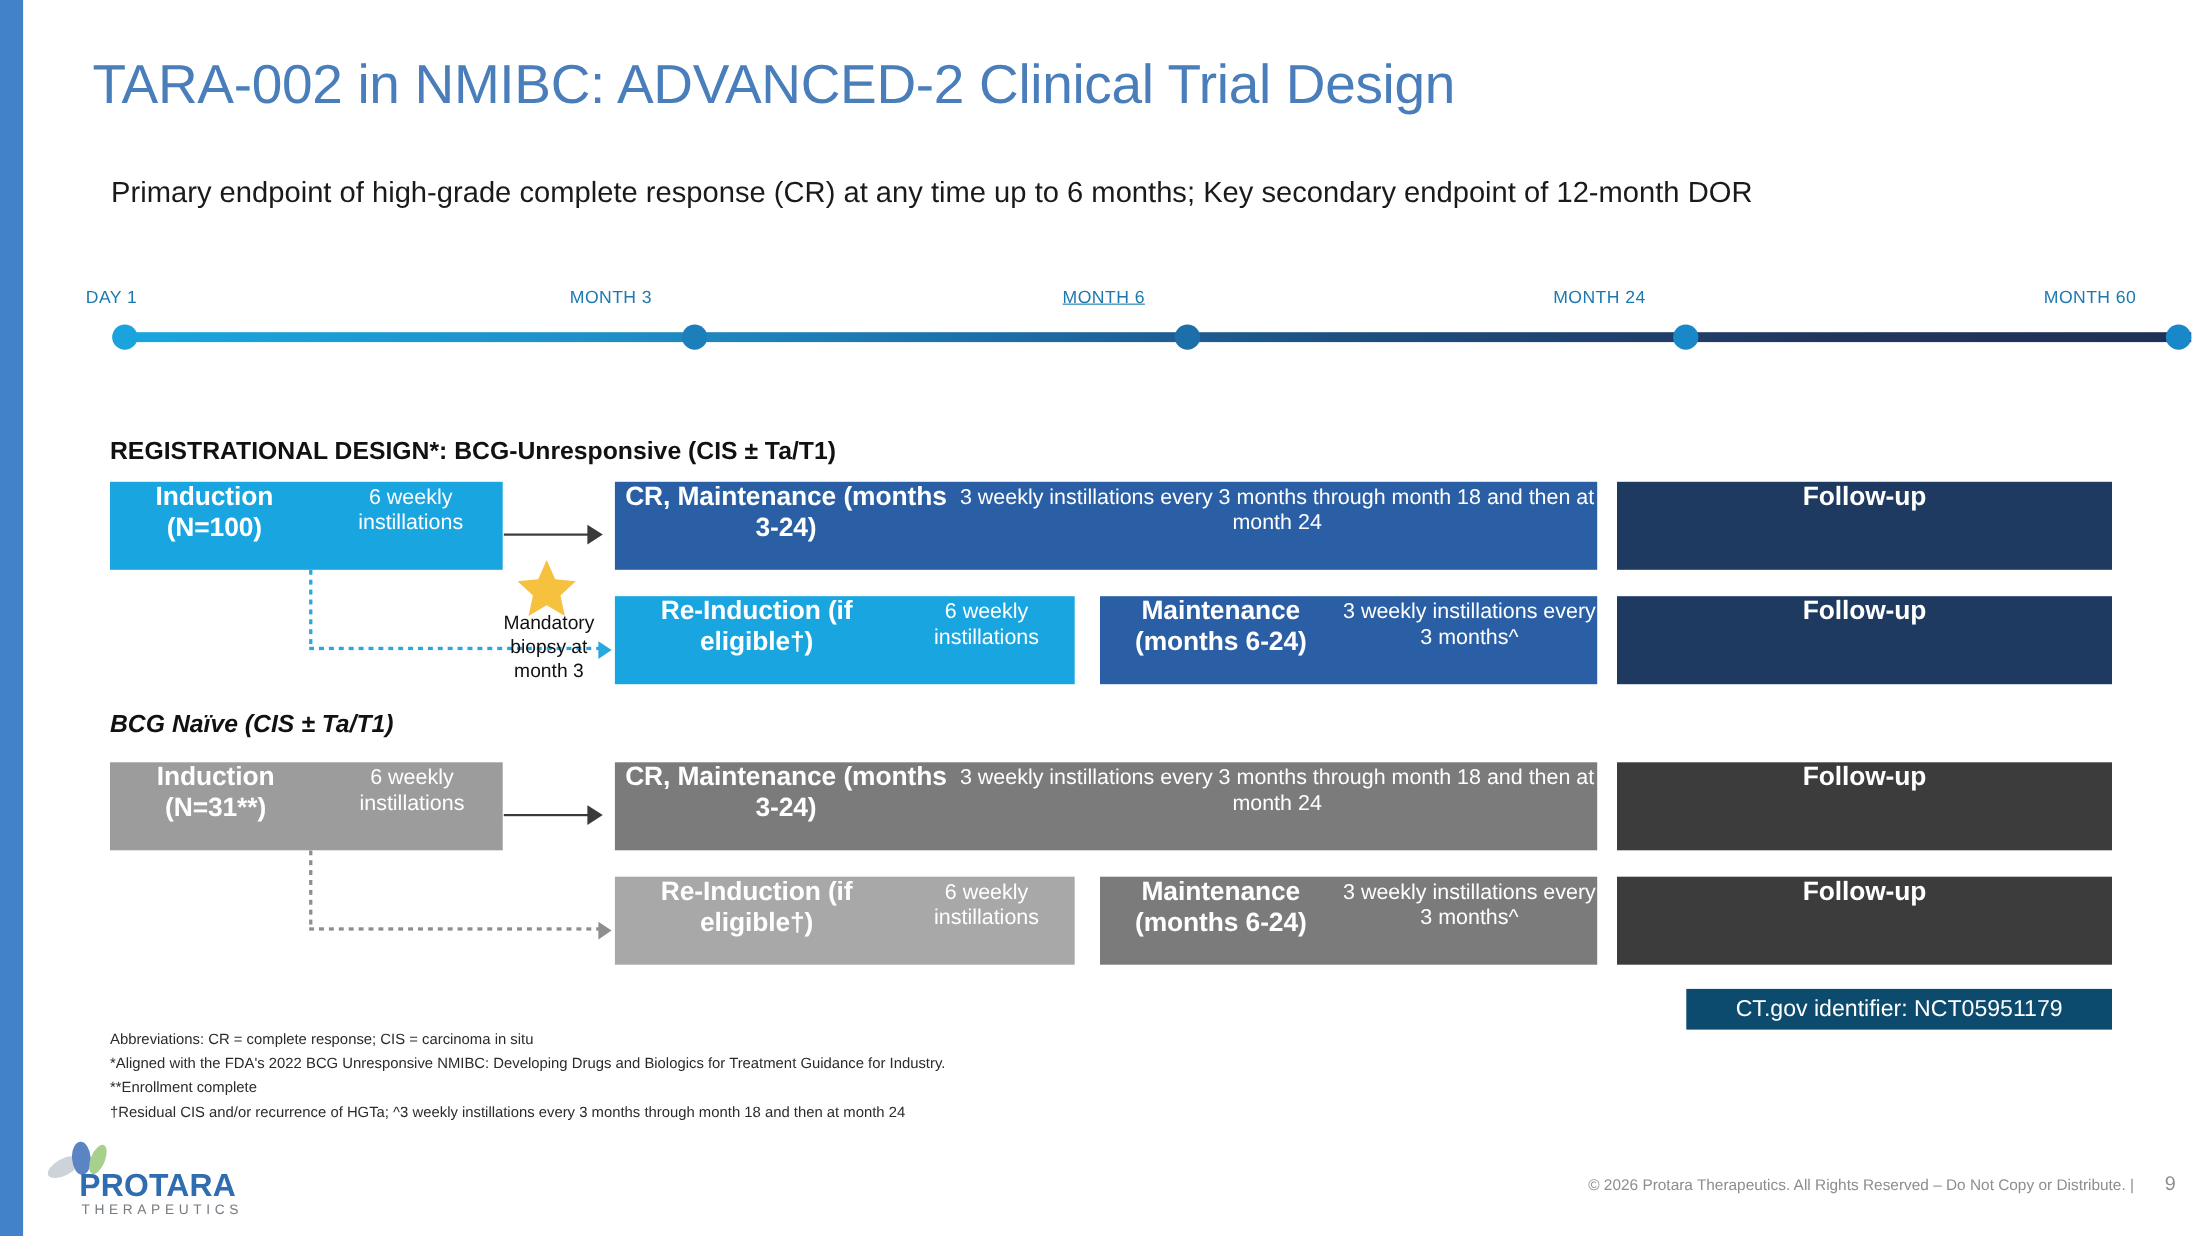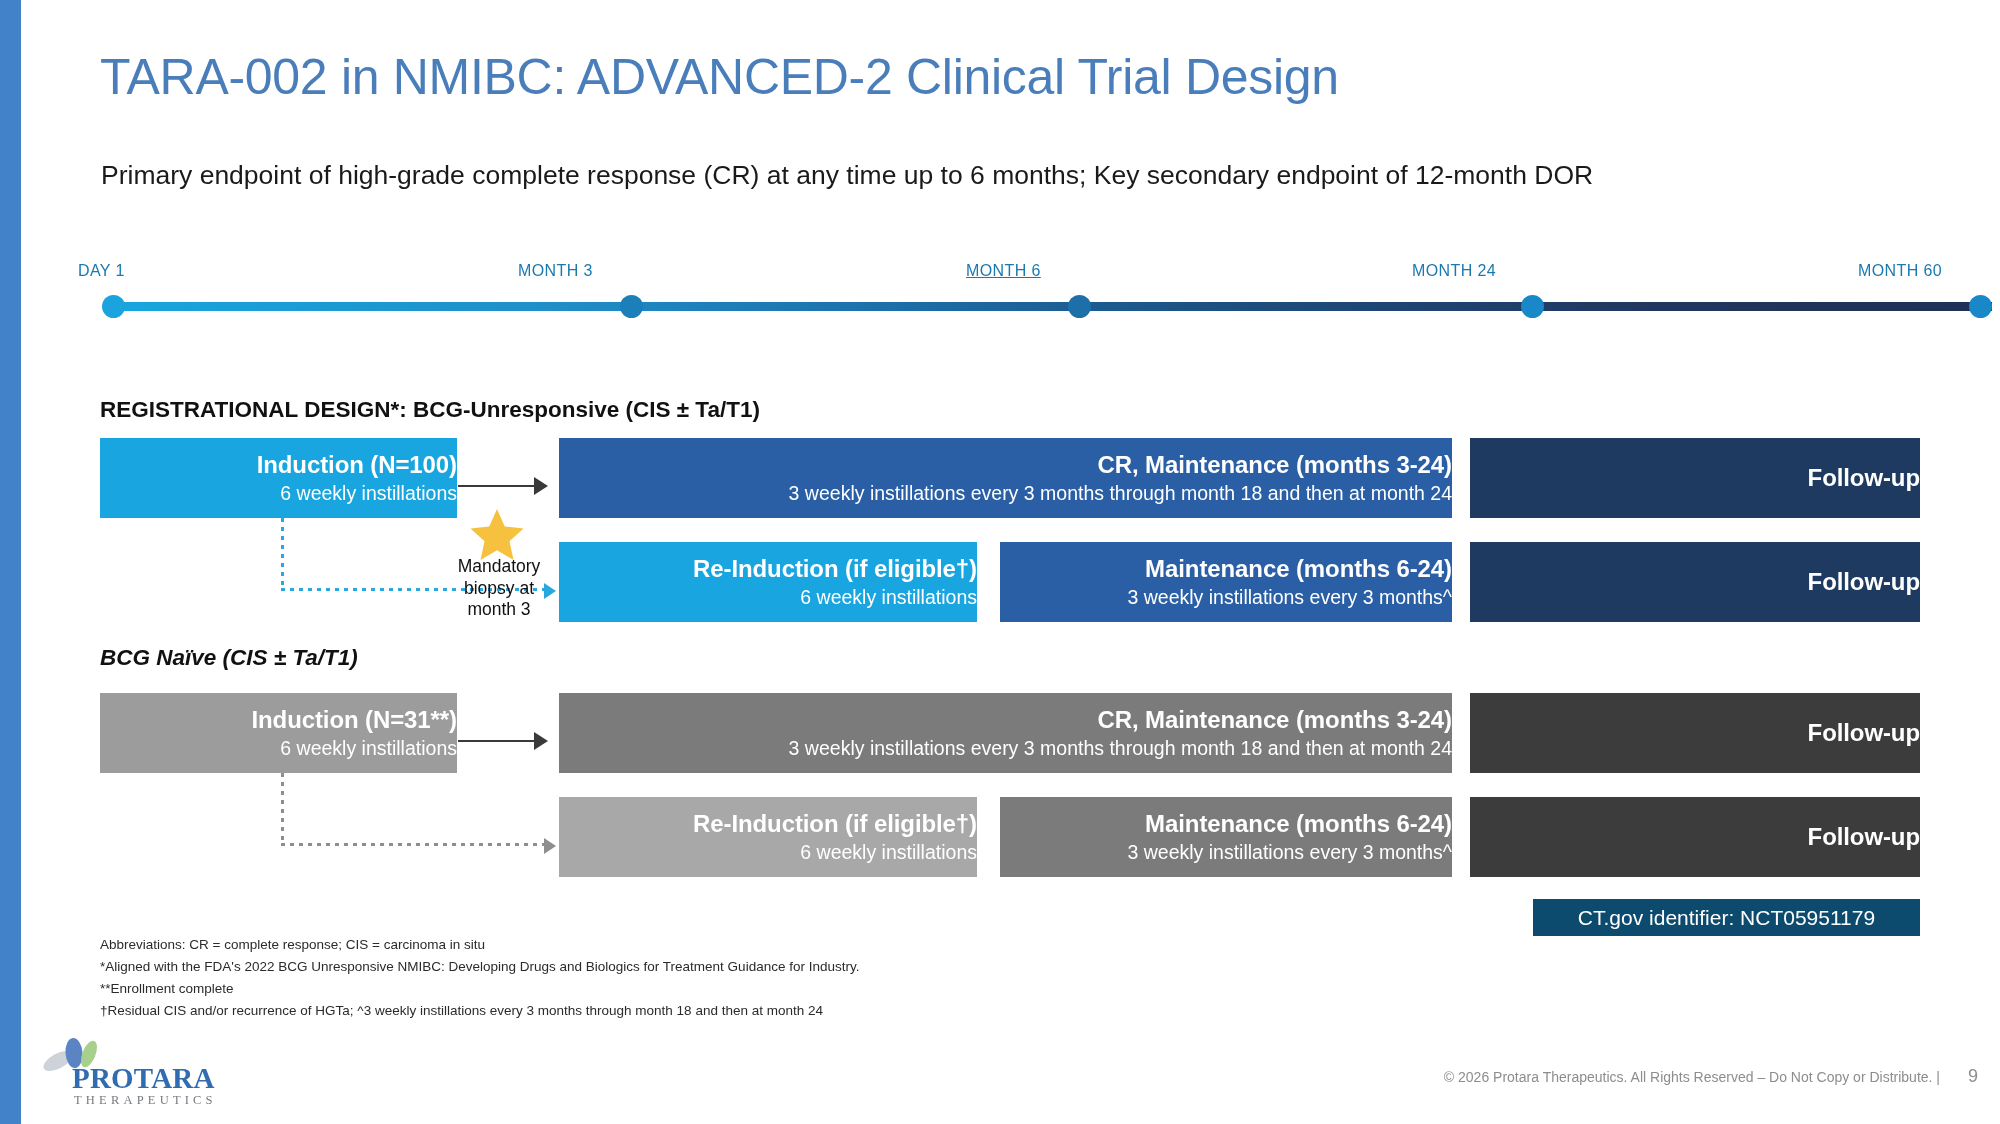--- a/index.html
+++ b/index.html
@@ -11,21 +11,21 @@
     overflow: hidden;
   }
   .slide { position: absolute; inset: 0; background: #fff; }
 
   .left-bar {
     position: absolute; left: 0; top: 0; width: 21px; height: 1124px;
     background: #4282c8;
   }
 
   .title {
-    position: absolute; left: 100px; top: 48px;
+    position: absolute; left: 84px; top: 48px;
     font-size: 50px; font-weight: 400; color: #4a7ebb;
     letter-spacing: -0.3px; white-space: nowrap; text-align: right;
   }
   .subtitle {
     position: absolute; left: 101px; top: 160px;
     font-size: 26.5px; font-weight: 400; color: #1a1a1a;
     white-space: nowrap;
   }
 
   
@@ -45,22 +45,22 @@
   
   .sec-head {
     position: absolute; font-size: 22.5px; font-weight: bold; color: #111;
     white-space: nowrap;
     text-align: right;
   }
 
   
   .box {
     position: absolute;
-    display: flex; flex-direction: column;
-    align-items: flex-end; justify-content: center;
+    display: flex; flex-direction: row;
+    align-items: flex-start; justify-content: center;
     color: #fff; text-align: center; line-height: 1.18;
   }
   .box .bt { font-size: 24px; font-weight: bold; letter-spacing: -0.1px; }
   .box .bs { font-size: 19.5px; font-weight: 400; margin-top: 3px; }
   .box.single .bt { font-weight: bold; font-size: 24px; }
 
   
   .conn { position: absolute; }
   .solid-arrow-line { position: absolute; height: 2px; background: #3a3a3a; }
   .solid-arrow-head {
@@ -98,21 +98,21 @@
   .ctgov {
     position: absolute; background: #0c4a6e; color: #fff;
     font-size: 21px; display: flex; align-items: center; justify-content: center;
   }
 
   
   .footnotes { position: absolute; left: 100px; top: 934px; }
   .footnotes div { font-size: 13.5px; color: #2b2b2b; line-height: 1.62; white-space: nowrap; }
 
   
-  .logo { position: absolute; left: 42px; top: 1037px; width: 190px; height: 72px; font-family: Liberation Serif, serif; }
+  .logo { position: absolute; left: 42px; top: 1037px; width: 190px; height: 72px; }
   .logo-word {
     position: absolute; left: 30px; top: 25px;
     font-size: 29px; font-weight: bold; color: #2f6cb0; letter-spacing: 0.2px;
   }
   .logo-sub {
     position: absolute; left: 32px; top: 56px;
     font-size: 12.5px; color: #767b80; letter-spacing: 4.2px;
   }
   .copyright {
     position: absolute; right: 60px; top: 1069px;

